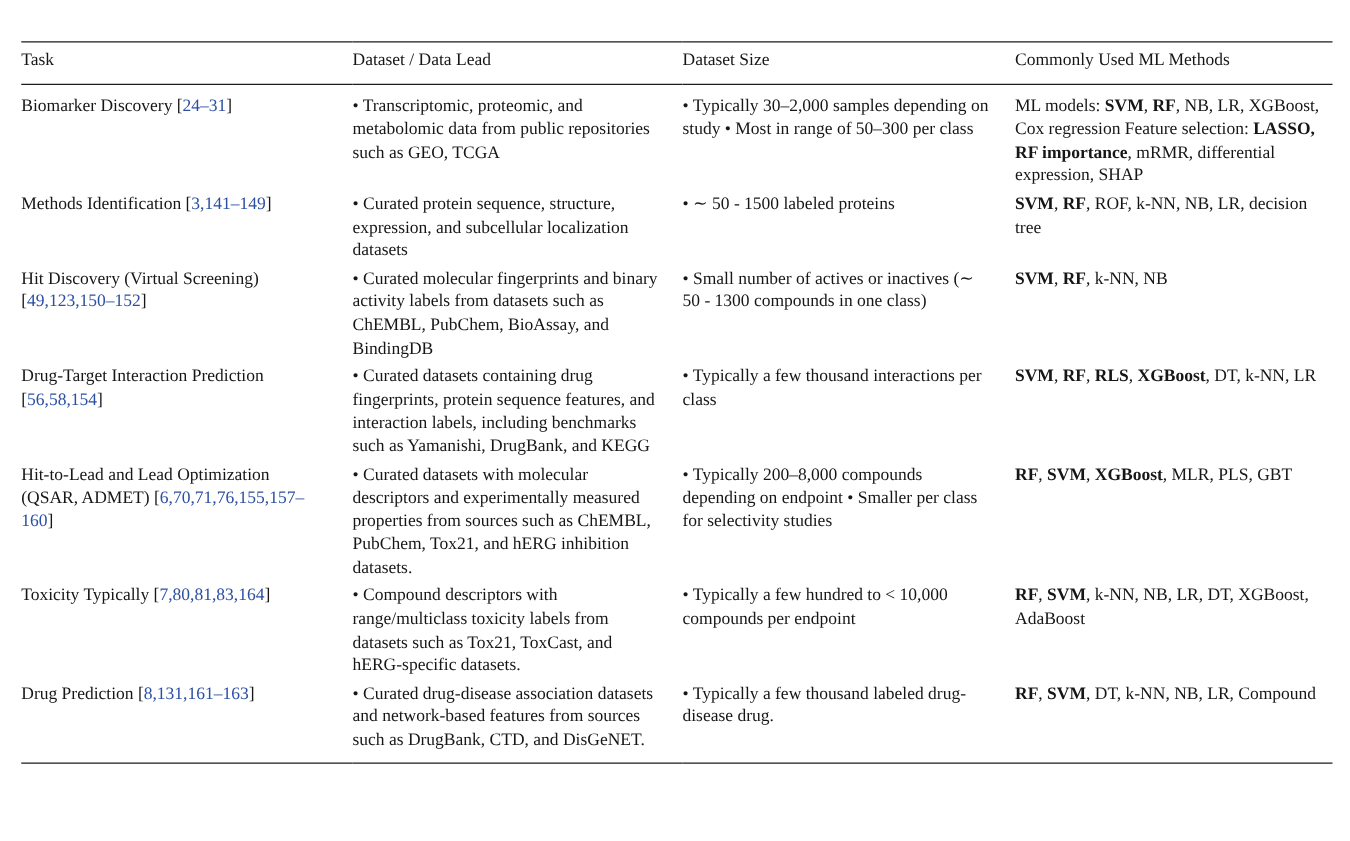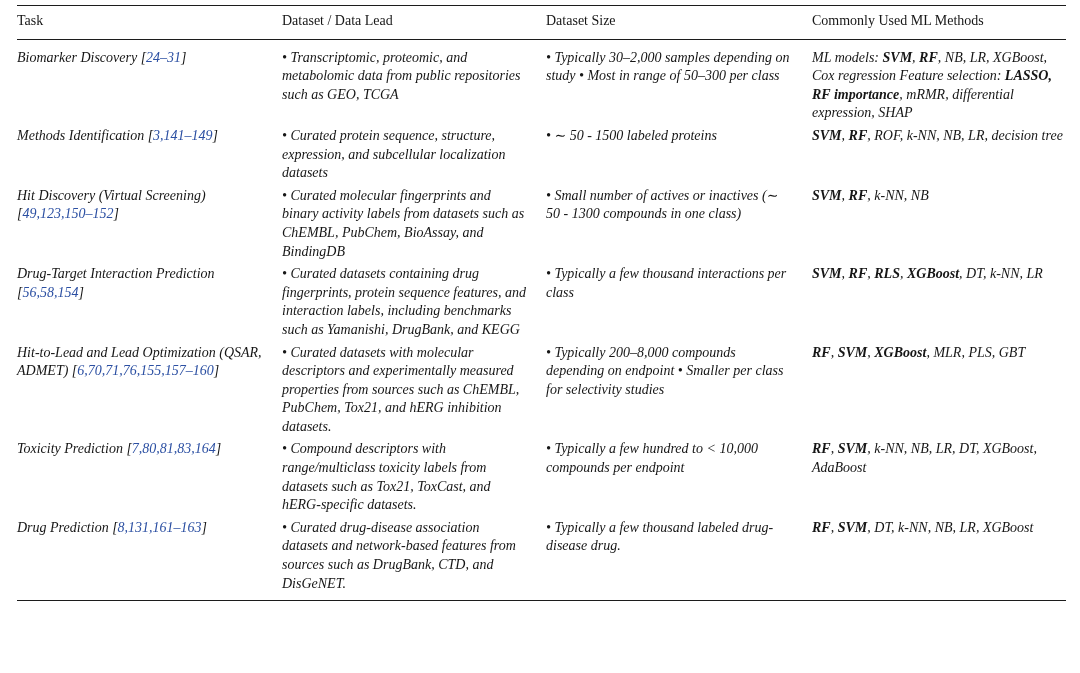--- a/index.html
+++ b/index.html
@@ -2,21 +2,21 @@
 <html lang="en" style="--citation: #2b4fa2; --text: #161616; --rule: #1c1c1c;"><head>
 <meta charset="utf-8">
 <style>
   * { box-sizing: border-box; }
   html, body { margin: 0; padding: 0; background: #ffffff; }
   body {
     width: 1080px; height: 673px; overflow: hidden;
     font-family: "Liberation Serif", "DejaVu Serif", serif;
     color: #161616;
   }
-  .page { padding: 5px 14px 0 17px; }
+  .page { padding: 5px 14px 0 17px; margin-top: 28px; }
   table.ml-table {
     width: 1049px;
     table-layout: fixed;
     border-collapse: collapse;
     border-top: 1.6px solid #1c1c1c;
     border-bottom: 1.6px solid #1c1c1c;
   }
   col.c1 { width: 265px; }
   col.c2 { width: 264px; }
   col.c3 { width: 266px; }
@@ -31,21 +31,20 @@
     border-bottom: 1.3px solid #1c1c1c;
   }
   td {
     font-size: 14px;
     line-height: 18.6px;
     text-align: left;
     vertical-align: top;
     padding: 2px 18px 2px 0;
     -webkit-hyphens: auto;
     hyphens: auto;
-    font-style: italic;
   }
   th:last-child, td:last-child { padding-right: 0; }
   tbody tr:first-child td { padding-top: 9px; }
   tbody tr:last-child td { padding-bottom: 7px; }
   .b { font-weight: bold; }
   .cite { color: var(--citation, #2b4fa2); cursor: pointer; }
 </style>
 </head>
 <body>
 
@@ -90,26 +89,26 @@
           <td><span>• Typically a few thousand interactions per class</span></td>
           <td><span class="b">SVM</span><span>, </span><span class="b">RF</span><span>, </span><span class="b">RLS</span><span>, </span><span class="b">XGBoost</span><span>, DT, k-NN, LR</span></td>
         </tr>
         <tr>
           <td><span>Hit-to-Lead and Lead Optimization (QSAR, ADMET) [</span><span class="cite">6,70,71,76,155,157–160</span><span>]</span></td>
           <td><span>• Curated datasets with molecular descriptors and experimentally measured properties from sources such as ChEMBL, PubChem, Tox21, and hERG inhibition datasets.</span></td>
           <td><span>• Typically 200–8,000 compounds depending on endpoint • Smaller per class for selectivity studies</span></td>
           <td><span class="b">RF</span><span>, </span><span class="b">SVM</span><span>, </span><span class="b">XGBoost</span><span>, MLR, PLS, GBT</span></td>
         </tr>
         <tr>
-          <td><span>Toxicity Prediction [</span><span class="cite">7,80,81,83,164</span><span>]</span></td>
+          <td><span>Toxicity Typically [</span><span class="cite">7,80,81,83,164</span><span>]</span></td>
           <td><span>• Compound descriptors with range/multiclass toxicity labels from datasets such as Tox21, ToxCast, and hERG-specific datasets.</span></td>
           <td><span>• Typically a few hundred to &lt; 10,000 compounds per endpoint</span></td>
           <td><span class="b">RF</span><span>, </span><span class="b">SVM</span><span>, k-NN, NB, LR, DT, XGBoost, AdaBoost</span></td>
         </tr>
         <tr>
           <td><span>Drug Prediction [</span><span class="cite">8,131,161–163</span><span>]</span></td>
           <td><span>• Curated drug-disease association datasets and network-based features from sources such as DrugBank, CTD, and DisGeNET.</span></td>
           <td><span>• Typically a few thousand labeled drug-disease drug.</span></td>
-          <td><span class="b">RF</span><span>, </span><span class="b">SVM</span><span>, DT, k-NN, NB, LR, XGBoost</span></td>
+          <td><span class="b">RF</span><span>, </span><span class="b">SVM</span><span>, DT, k-NN, NB, LR, Compound</span></td>
         </tr>
       </tbody>
   </table>
 </div>
 
 </body></html>

